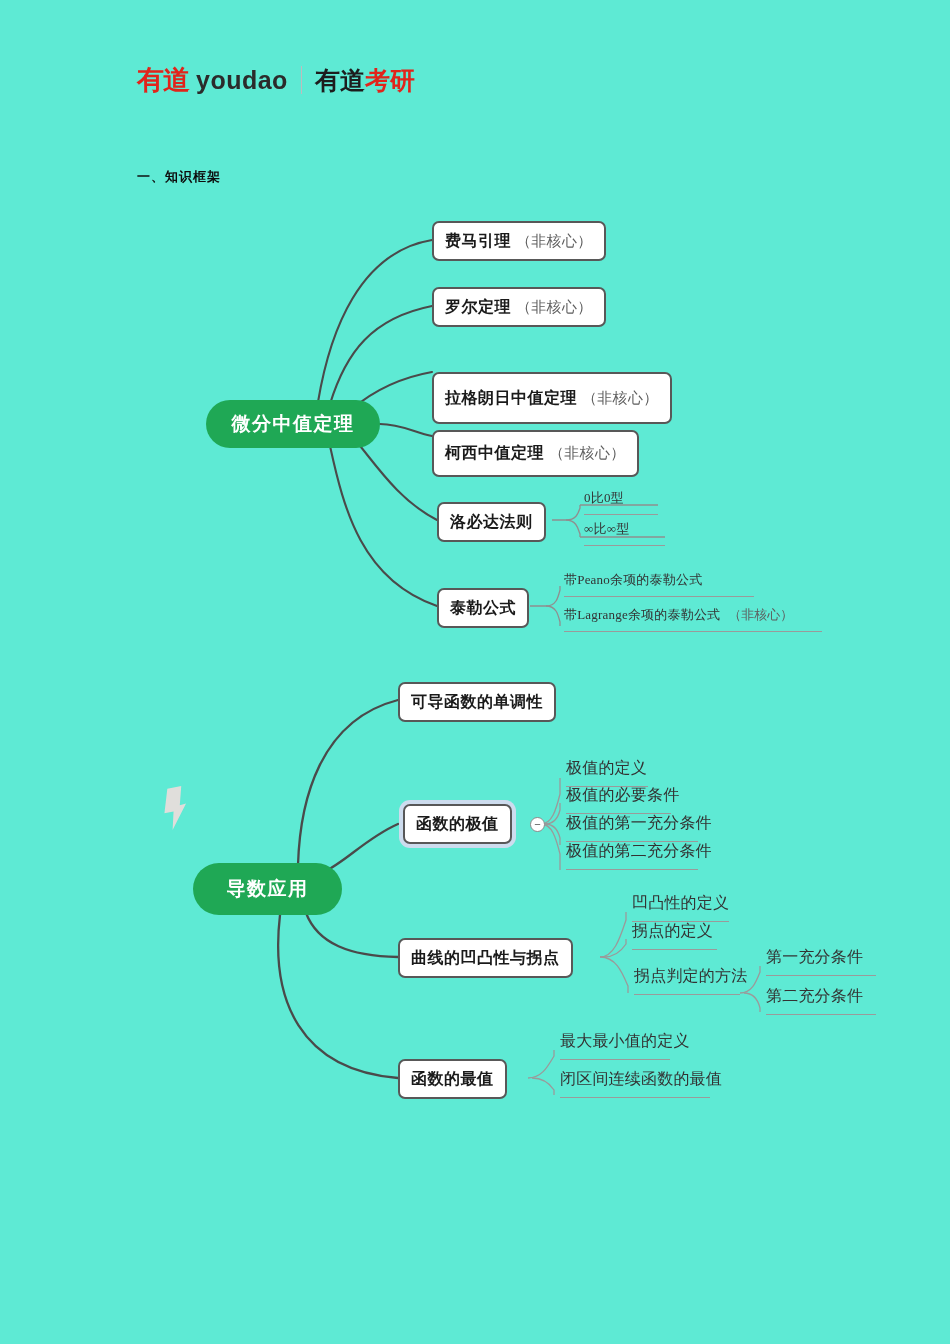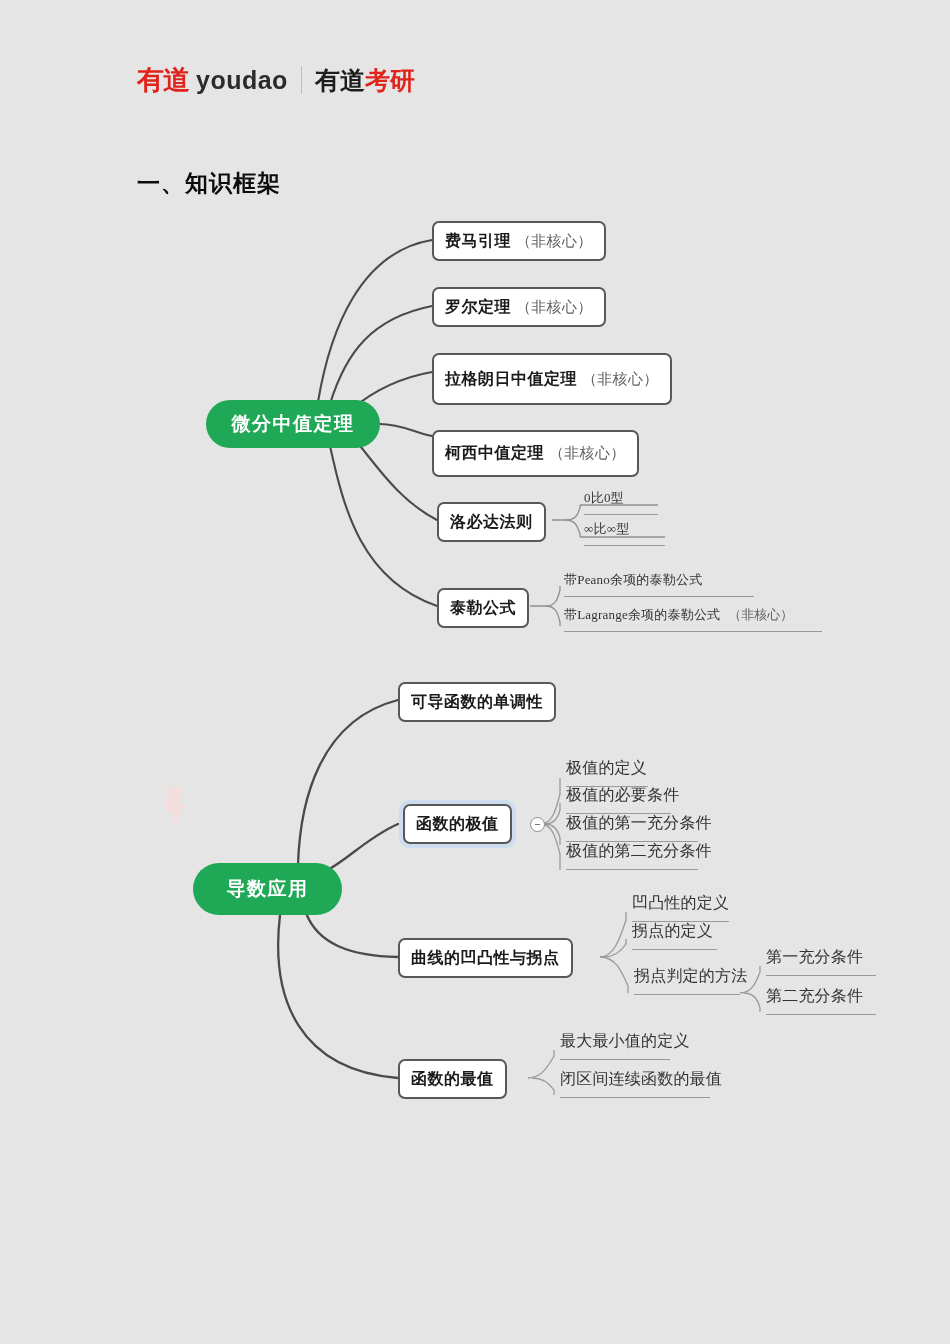--- a/index.html
+++ b/index.html
@@ -8,21 +8,21 @@
     background: #ffffff;
   }
   body {
     font-family: "Liberation Sans", "DejaVu Sans", sans-serif;
     color: #1a1a1a;
   }
   #page {
     position: relative;
     width: 950px;
     height: 1344px;
-    background: #e5e5e5;
+    background: #5eead4;
     overflow: hidden;
   }
 
   
   .logo-row {
     position: absolute;
     left: 137px;
     top: 62px;
     display: flex;
     align-items: center;
@@ -71,21 +71,21 @@
     text-align: center;
     font-family: "Liberation Serif", "DejaVu Serif", serif;
     font-size: 22px;
     color: #000000;
     letter-spacing: 1px;
   }
   .section-title {
     position: absolute;
     left: 137px;
     top: 168px;
-    font-size: 23px;
+    font-size: 13px;
     font-weight: bold;
     color: #0d0d0d;
     letter-spacing: 1px;
   }
 
   
   .watermark {
     position: absolute;
     left: 163px;
     top: 786px;
@@ -245,21 +245,21 @@
     <div class="node" style="left:432px; top:221px; height:38px;">
       <span class="main">费马引理</span>
       <span class="note">（非核心）</span>
     </div>
 
     <div class="node" style="left:432px; top:287px; height:38px;">
       <span class="main">罗尔定理</span>
       <span class="note">（非核心）</span>
     </div>
 
-    <div class="node" style="left:432px; top:353px; height:52px;">
+    <div class="node" style="left:432px; top:372px; height:52px;">
       <span class="main">拉格朗日中值定理</span>
       <span class="note">（非核心）</span>
     </div>
 
     <div class="node" style="left:432px; top:430px; height:47px;">
       <span class="main">柯西中值定理</span>
       <span class="note">（非核心）</span>
     </div>
 
     <div class="node" style="left:437px; top:502px; height:37px;">

